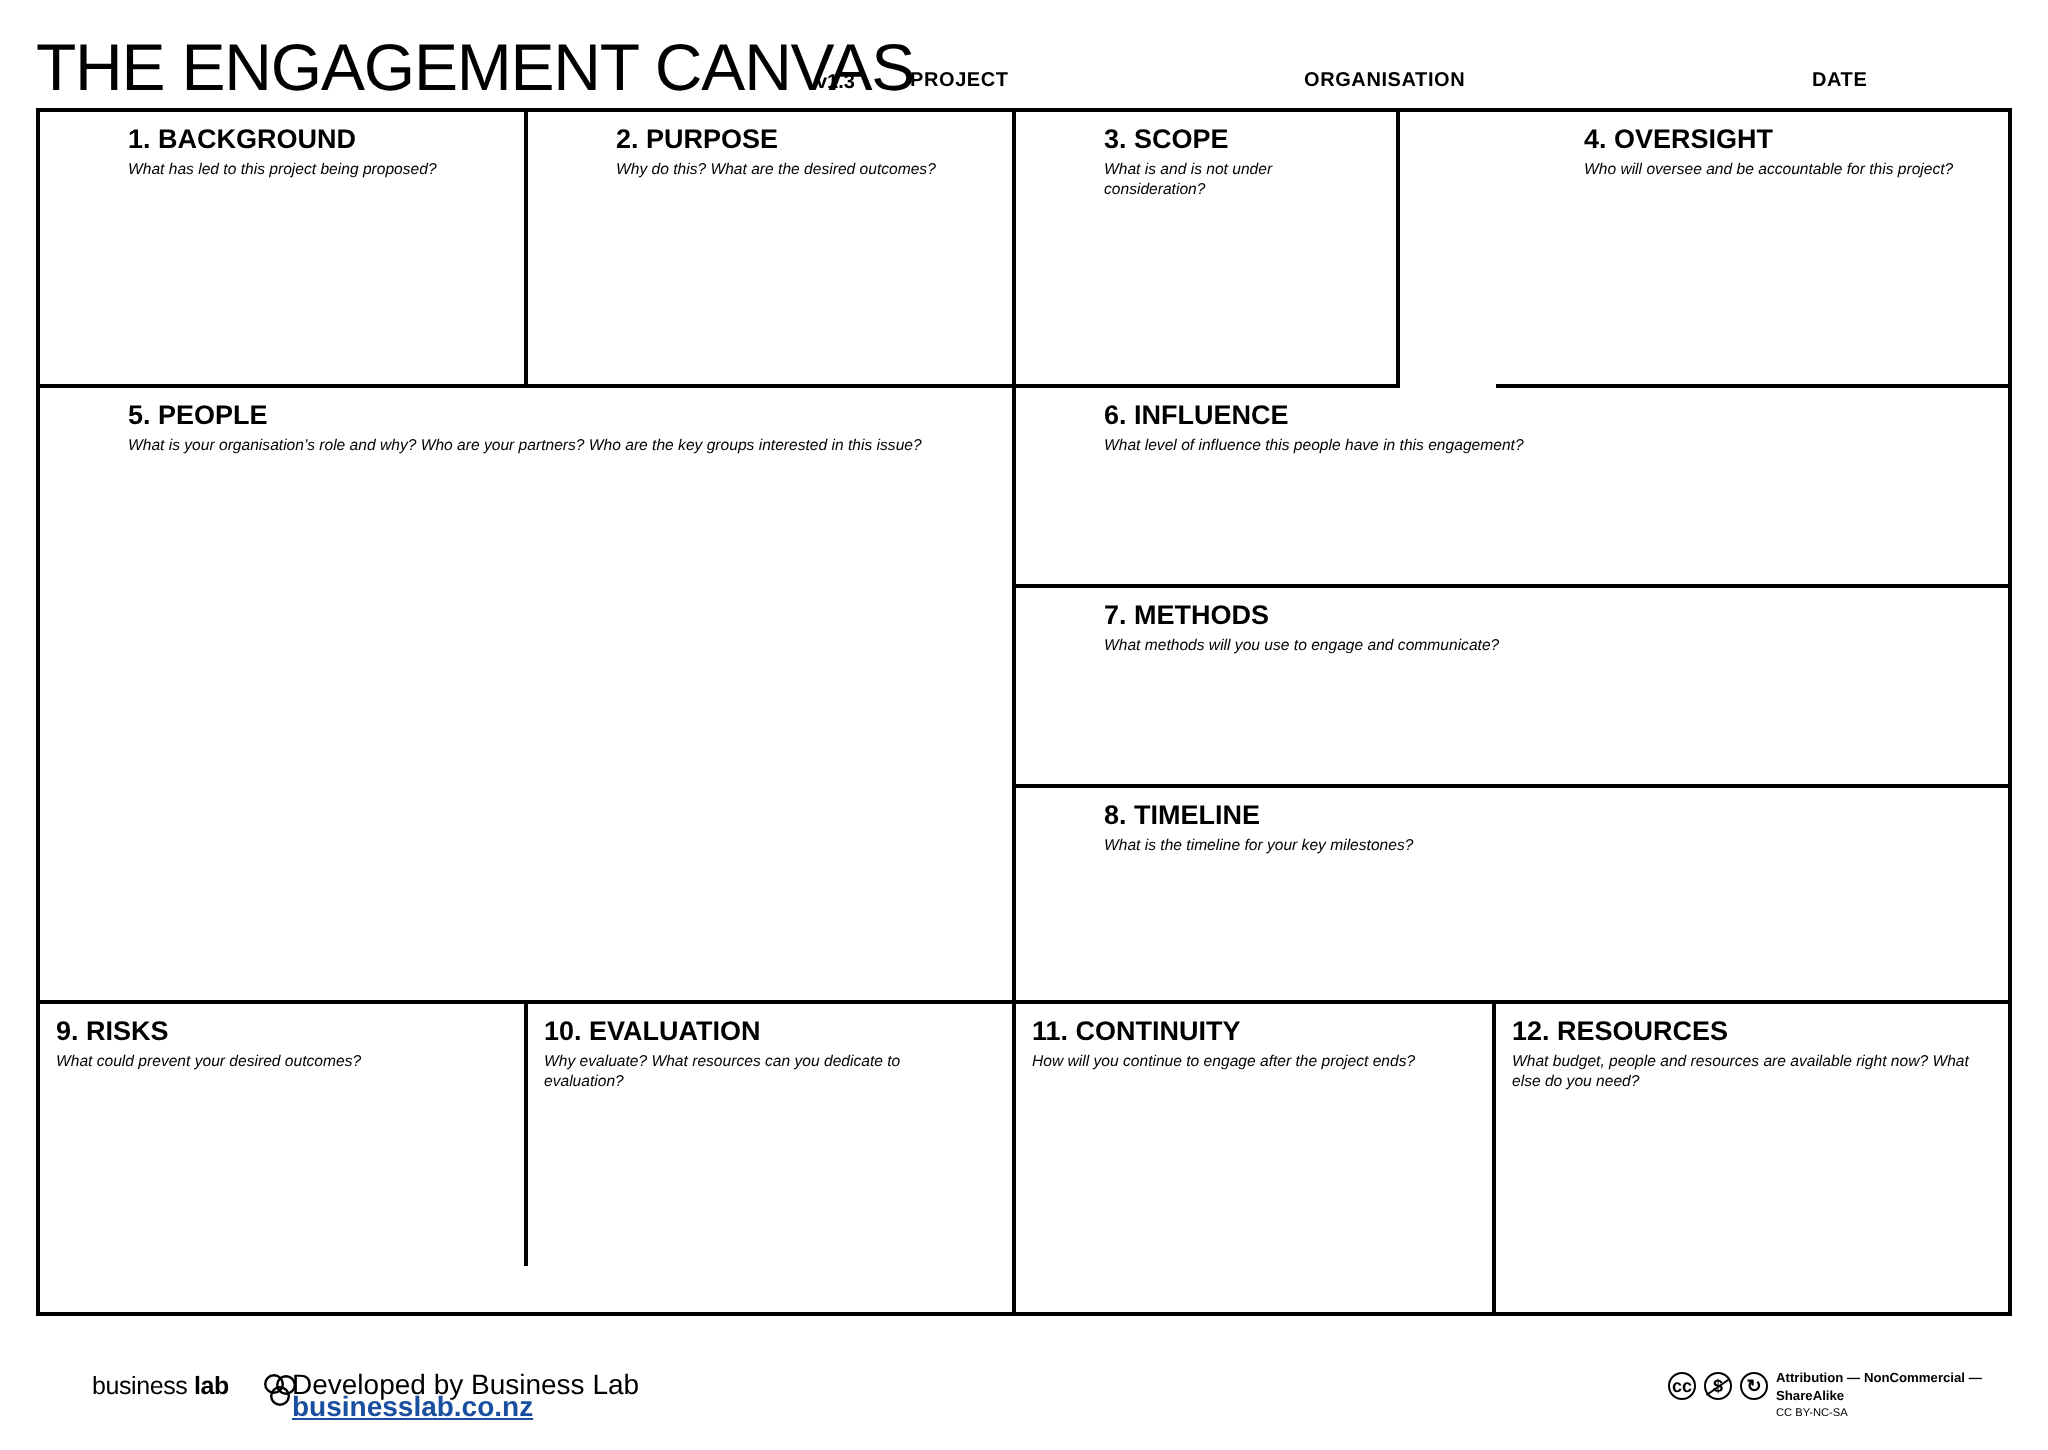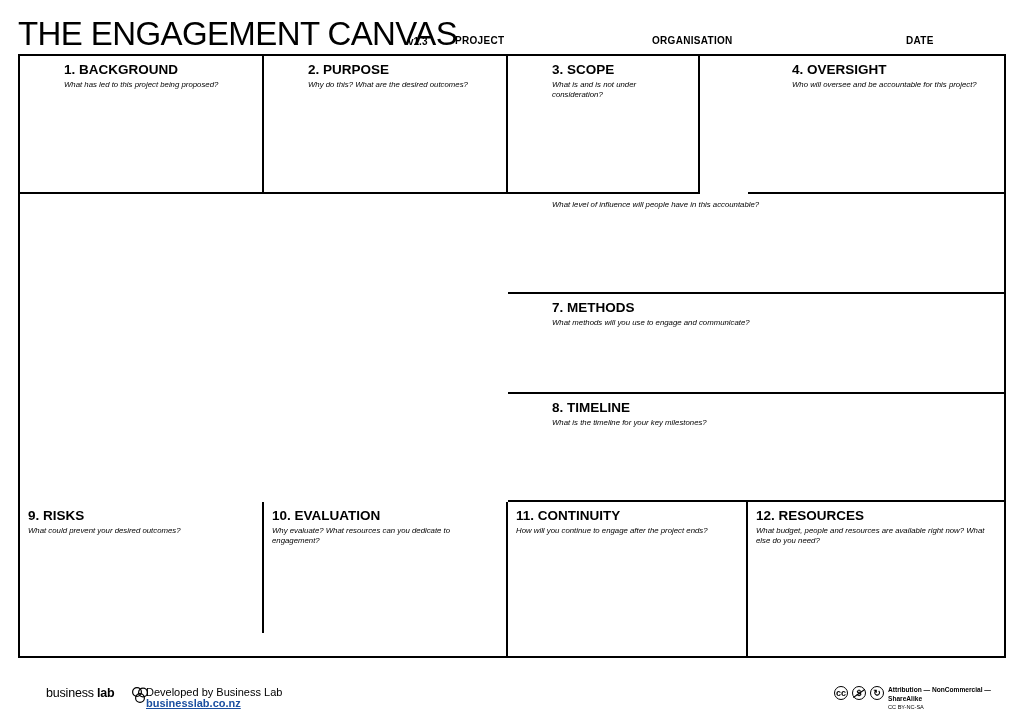--- a/index.html
+++ b/index.html
@@ -129,21 +129,21 @@
     font-size: 12.5px;
     line-height: 14px;
     letter-spacing: -0.2px;
   }
   .brand-text b { font-weight: bold; }
   .brand-mark { display: block; }
   .dev {
     position: absolute;
     left: 128px;
     top: 9px;
-    font-size: 11px;
+    font-size: 14px;
     line-height: 11px;
   }
   .dev a {
     color: #1a4fa0;
     text-decoration: underline;
     font-weight: bold;
   }
   .cc {
     position: absolute;
     right: 122px;
@@ -218,43 +218,48 @@
     <div class="cell c3 bd-r bd-b">
       <p class="num">3. SCOPE</p>
       <p class="prompt">What is and is not under consideration?</p>
     </div>
 
     <div class="cell c4 bd-b">
       <p class="num">4. OVERSIGHT</p>
       <p class="prompt">Who will oversee and be accountable for this project?</p>
     </div>
 
+    <div class="cell c5 bd-r bd-b">
+      <p class="num">5. PEOPLE</p>
+      <p class="prompt">What is your organisation’s role and why? Who are your partners? Who are the key groups interested in this issue?</p>
+    </div>
 
     <div class="cell c6 bd-b">
-      <p class="prompt">What level of influence will people have in this accountable?</p>
+      <p class="num">6. INFLUENCE</p>
+      <p class="prompt">What level of influence this people have in this engagement?</p>
     </div>
 
     <div class="cell c7 bd-b">
       <p class="num">7. METHODS</p>
       <p class="prompt">What methods will you use to engage and communicate?</p>
     </div>
 
     <div class="cell c8 bd-b">
       <p class="num">8. TIMELINE</p>
       <p class="prompt">What is the timeline for your key milestones?</p>
     </div>
 
     <div class="cell c9 bd-r">
       <p class="num">9. RISKS</p>
       <p class="prompt">What could prevent your desired outcomes?</p>
     </div>
 
     <div class="cell c10 bd-r">
       <p class="num">10. EVALUATION</p>
-      <p class="prompt">Why evaluate? What resources can you dedicate to engagement?</p>
+      <p class="prompt">Why evaluate? What resources can you dedicate to evaluation?</p>
     </div>
 
     <div class="cell c11 bd-r">
       <p class="num">11. CONTINUITY</p>
       <p class="prompt">How will you continue to engage after the project ends?</p>
     </div>
 
     <div class="cell c12">
       <p class="num">12. RESOURCES</p>
       <p class="prompt">What budget, people and resources are available right now? What else do you need?</p>

